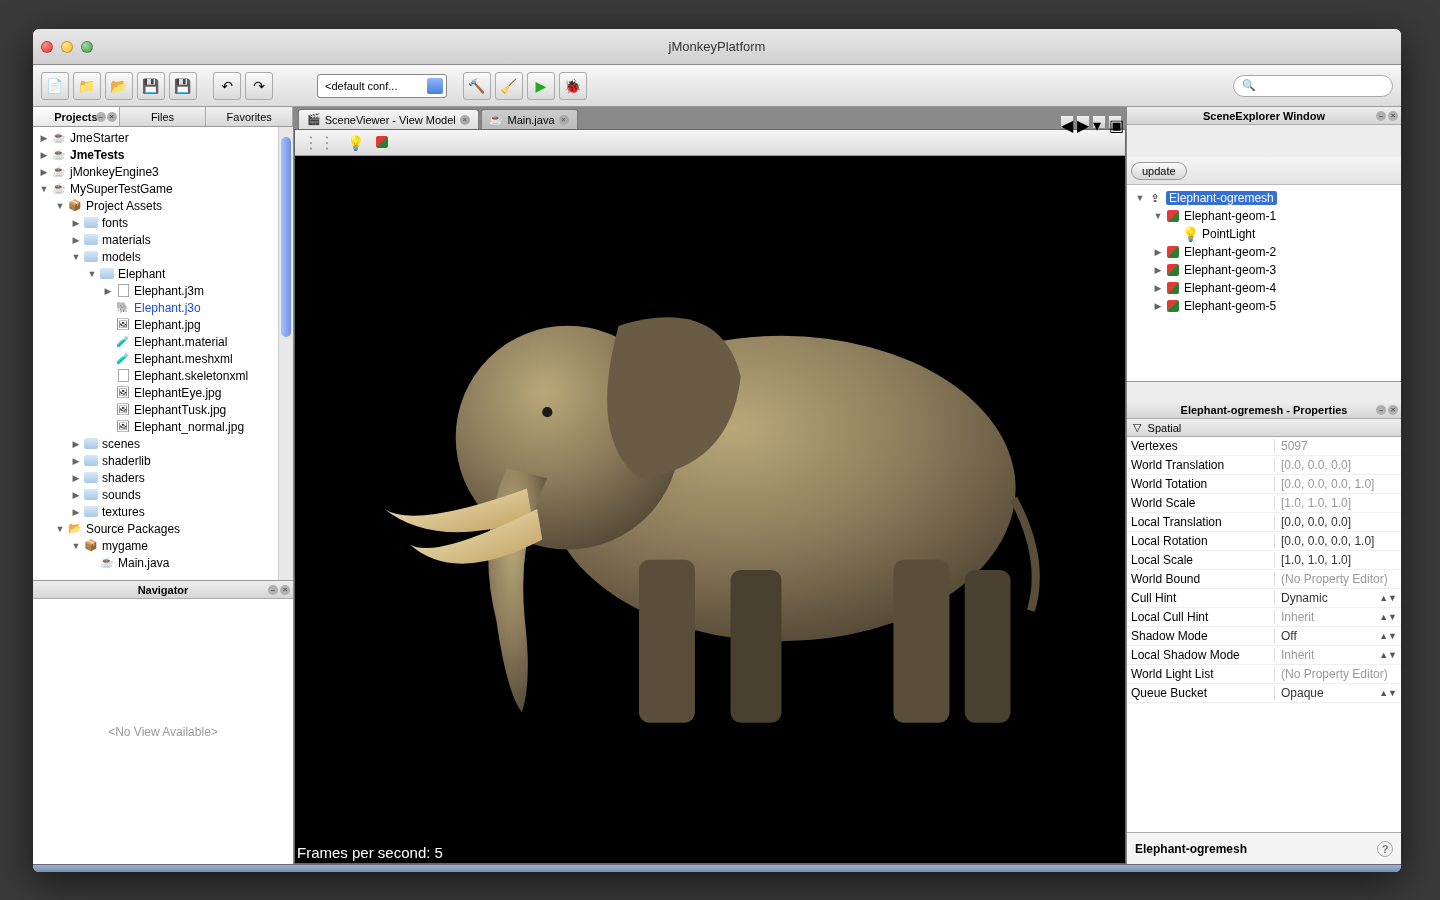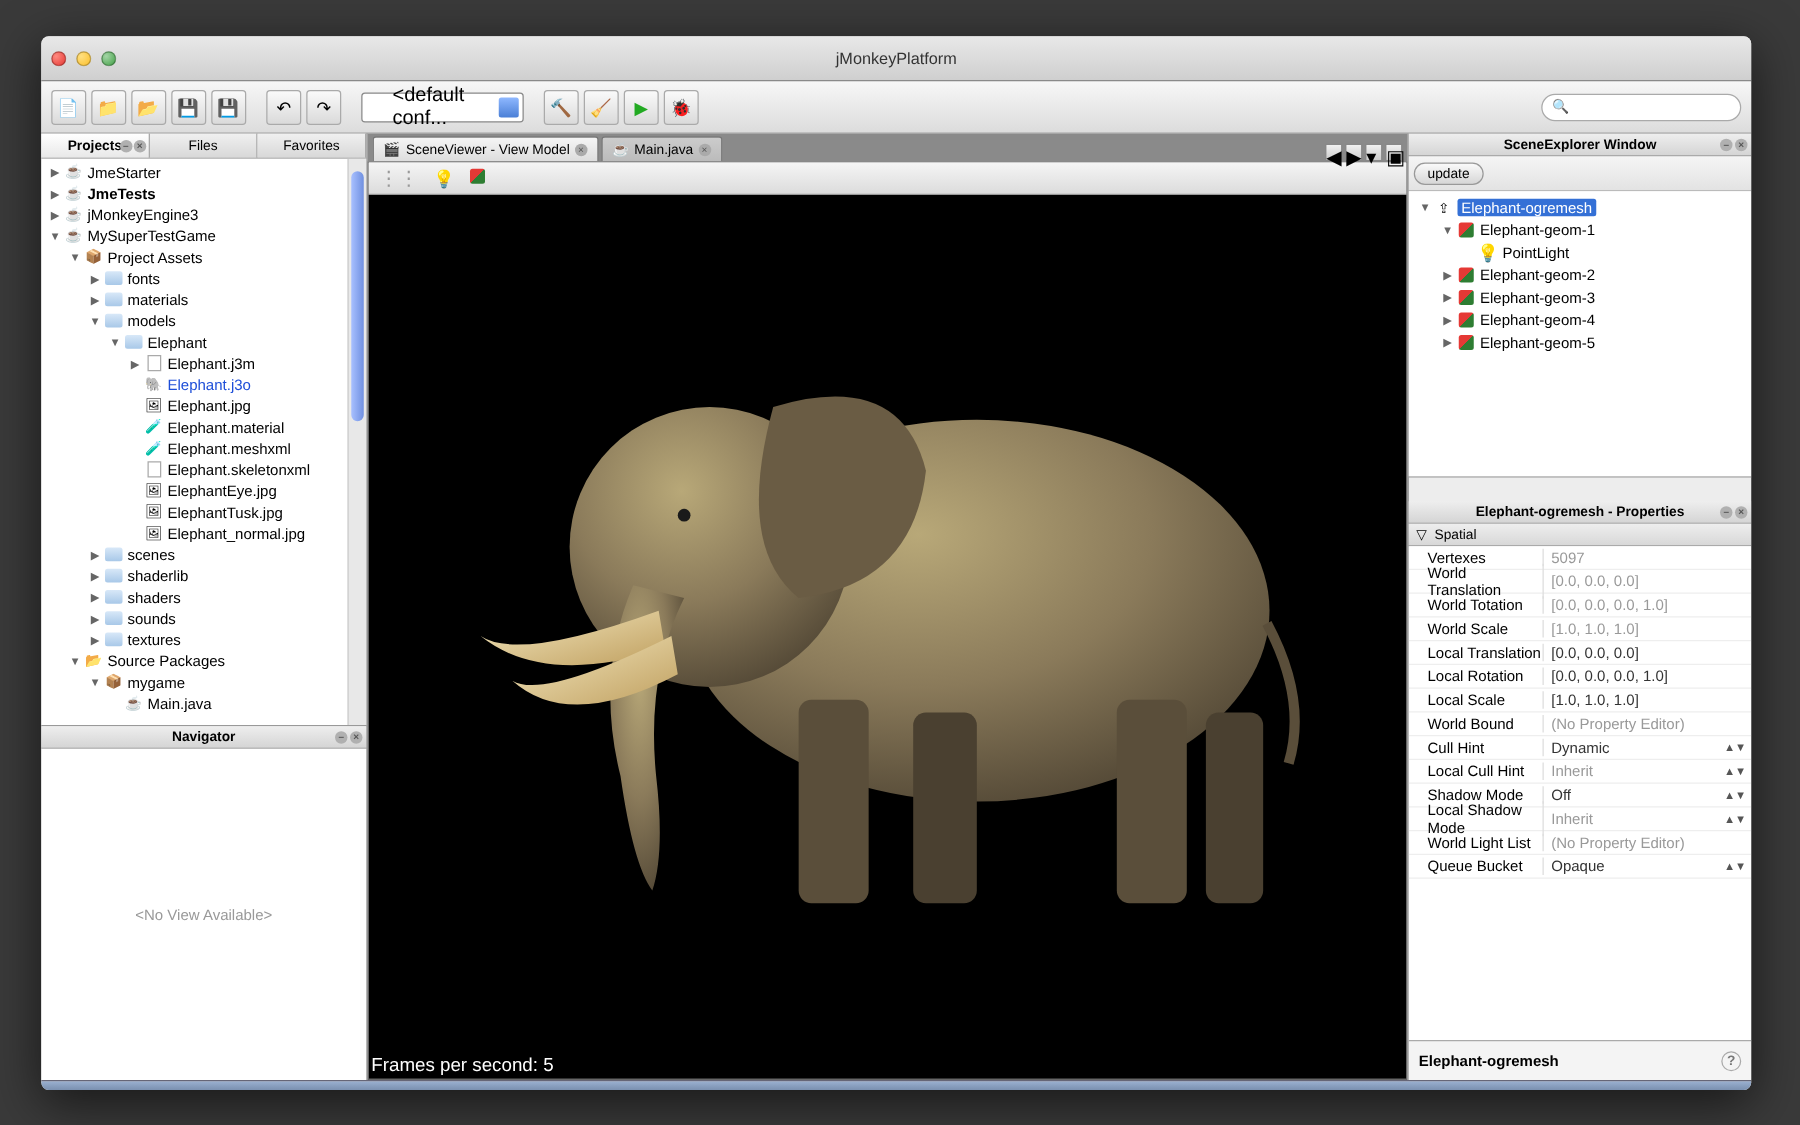--- a/index.html
+++ b/index.html
@@ -8,21 +8,21 @@
 .titlebar { height: 36px; background: linear-gradient(#e8e8e8,#cfcfcf); border-bottom: 1px solid #8a8a8a; display: flex; align-items: center; padding-left: 8px; position: relative; }
 .traffic { display: flex; gap: 8px; }
 .tl { width: 12px; height: 12px; border-radius: 50%; border: 1px solid rgba(0,0,0,0.25); }
 .tl.r { background: radial-gradient(circle at 30% 30%, #ff8a80, #e53935); }
 .tl.y { background: radial-gradient(circle at 30% 30%, #ffe082, #fbc02d); }
 .tl.g { background: radial-gradient(circle at 30% 30%, #a5d6a7, #43a047); }
 .titlebar .title { position: absolute; left: 0; right: 0; text-align: center; font-size: 13px; color: #333; pointer-events: none; }
 .toolbar { height: 42px; background: linear-gradient(#f7f7f7,#dcdcdc); border-bottom: 1px solid #9a9a9a; display: flex; align-items: center; padding: 4px 8px; gap: 4px; }
 .tbtn { width: 28px; height: 28px; background: linear-gradient(#fafafa,#dadada); border: 1px solid #aaa; border-radius: 3px; display: flex; align-items: center; justify-content: center; font-size: 14px; cursor: pointer; }
 .tsep { width: 8px; }
-.config { width: 130px; height: 24px; background: white; border: 1px solid #888; border-radius: 3px; font-size: 16px; padding: 0 22px 0 24px; display: flex; align-items: center; position: relative; cursor: pointer; }
+.config { width: 130px; height: 24px; background: white; border: 1px solid #888; border-radius: 3px; font-size: 11px; padding: 0 22px 0 7px; display: flex; align-items: center; position: relative; cursor: pointer; margin-left: 28px; }
 .config::after { content: ''; position: absolute; right: 3px; top: 3px; width: 16px; height: 16px; background: linear-gradient(#8fb8ff,#4a7fd6); border-radius: 2px; }
 .search { margin-left: auto; width: 160px; height: 22px; background: white; border: 1px solid #aaa; border-radius: 11px; display: flex; align-items: center; padding: 0 8px; font-size: 11px; color: #888; }
 .maincols { flex: 1; display: flex; min-height: 0; }
 .leftcol { width: 261px; display: flex; flex-direction: column; border-right: 1px solid #888; }
 .tabsrow { display: flex; height: 20px; background: #ddd; border-bottom: 1px solid #999; font-size: 11px; }
 .tab { flex: 1; display: flex; align-items: center; justify-content: center; border-right: 1px solid #aaa; cursor: pointer; background: linear-gradient(#f0f0f0,#d8d8d8); position: relative; }
 .tab.active { background: linear-gradient(#fff,#e8e8e8); font-weight: bold; }
 .tab .tabicons { position: absolute; right: 2px; display: flex; gap: 1px; }
 .tinyicon { width: 10px; height: 10px; background: #b0b0b0; border-radius: 50%; font-size: 8px; display:flex; align-items:center; justify-content:center; color:#555; cursor:pointer; }
 .tree { flex: 1; overflow: auto; background: white; font-size: 12px; padding: 2px 0; position: relative; }
@@ -48,31 +48,31 @@
 .sq { width: 14px; height: 14px; background: linear-gradient(#f0f0f0,#ccc); border: 1px solid #888; cursor: pointer; }
 .viewer { flex: 1; display: flex; flex-direction: column; border: 1px solid #666; }
 .viewtb { height: 26px; background: linear-gradient(#f5f5f5,#dcdcdc); border-bottom: 1px solid #999; display: flex; align-items: center; padding: 0 8px; gap: 12px; }
 .bulb { color: #f5c518; font-size: 14px; }
 .scene3d { flex: 1; background: #000; position: relative; overflow: hidden; }
 .elephant { position: absolute; left: 6%; top: 11%; width: 88%; height: 72%; }
 .stats { position: absolute; left: 2px; bottom: 24px; color: #ddd; font-family: monospace; font-size: 10.5px; line-height: 1.15; white-space: pre; }
 .fps { position: absolute; left: 2px; bottom: 2px; color: #fff; font-size: 15px; }
 .rightcol { width: 275px; display: flex; flex-direction: column; border-left: 1px solid #888; }
 .sceneexp { display: flex; flex-direction: column; border-bottom: 1px solid #999; height: 275px; }
-.updrow { padding: 4px; background: linear-gradient(#f5f5f5,#e3e3e3); border-bottom: 1px solid #bbb; }
+.updrow { padding: 4px; background: linear-gradient(#f5f5f5,#e3e3e3); border-bottom: 1px solid #bbb; margin-top: 32px; }
 .updbtn { font-size: 11px; padding: 2px 10px; background: linear-gradient(#fafafa,#d6d6d6); border: 1px solid #999; border-radius: 10px; cursor: pointer; }
 .setree { flex: 1; background: white; font-size: 12px; padding: 4px 2px; }
 .setree .treerow { height: 18px; }
 .selnode { background: #3470d6; color: white; padding: 0 3px; border-radius: 2px; }
 .cube { width: 12px; height: 12px; background: linear-gradient(135deg,#e53935 50%,#2e7d32 50%); border-radius: 2px; }
 .proppane { flex: 1; display: flex; flex-direction: column; margin-top: 19px; }
 .sectrow { height: 18px; background: linear-gradient(#eee,#d8d8d8); border-bottom: 1px solid #aaa; display: flex; align-items: center; font-size: 11px; padding-left: 6px; }
 .proptbl { flex: 1; background: white; font-size: 12px; overflow: auto; }
 .prow { display: flex; height: 19px; align-items: center; border-bottom: 1px solid #eee; }
-.pkey { width: 108px; padding-left: 15px; border-right: 1px solid #ddd; }
+.pkey { width: 148px; padding-left: 4px; border-right: 1px solid #ddd; }
 .pval { flex: 1; padding-left: 6px; color: #333; display: flex; align-items: center; position: relative; }
 .pval.gray { color: #999; }
 .pval .dd { position: absolute; right: 4px; font-size: 9px; color: #555; }
 .selprop { height: 32px; border-top: 1px solid #aaa; background: #f4f4f4; display: flex; align-items: center; padding: 0 8px; font-size: 12px; font-weight: bold; position: relative; }
 .helpq { position: absolute; right: 8px; width: 16px; height: 16px; border: 1px solid #aaa; border-radius: 50%; display: flex; align-items: center; justify-content: center; font-size: 11px; color: #777; cursor:pointer; }
 .statusbar { height: 8px; background: linear-gradient(#9ab0d0,#7a90b0); border-top: 1px solid #667; }
 </style>
 </head>
 <body>
 

